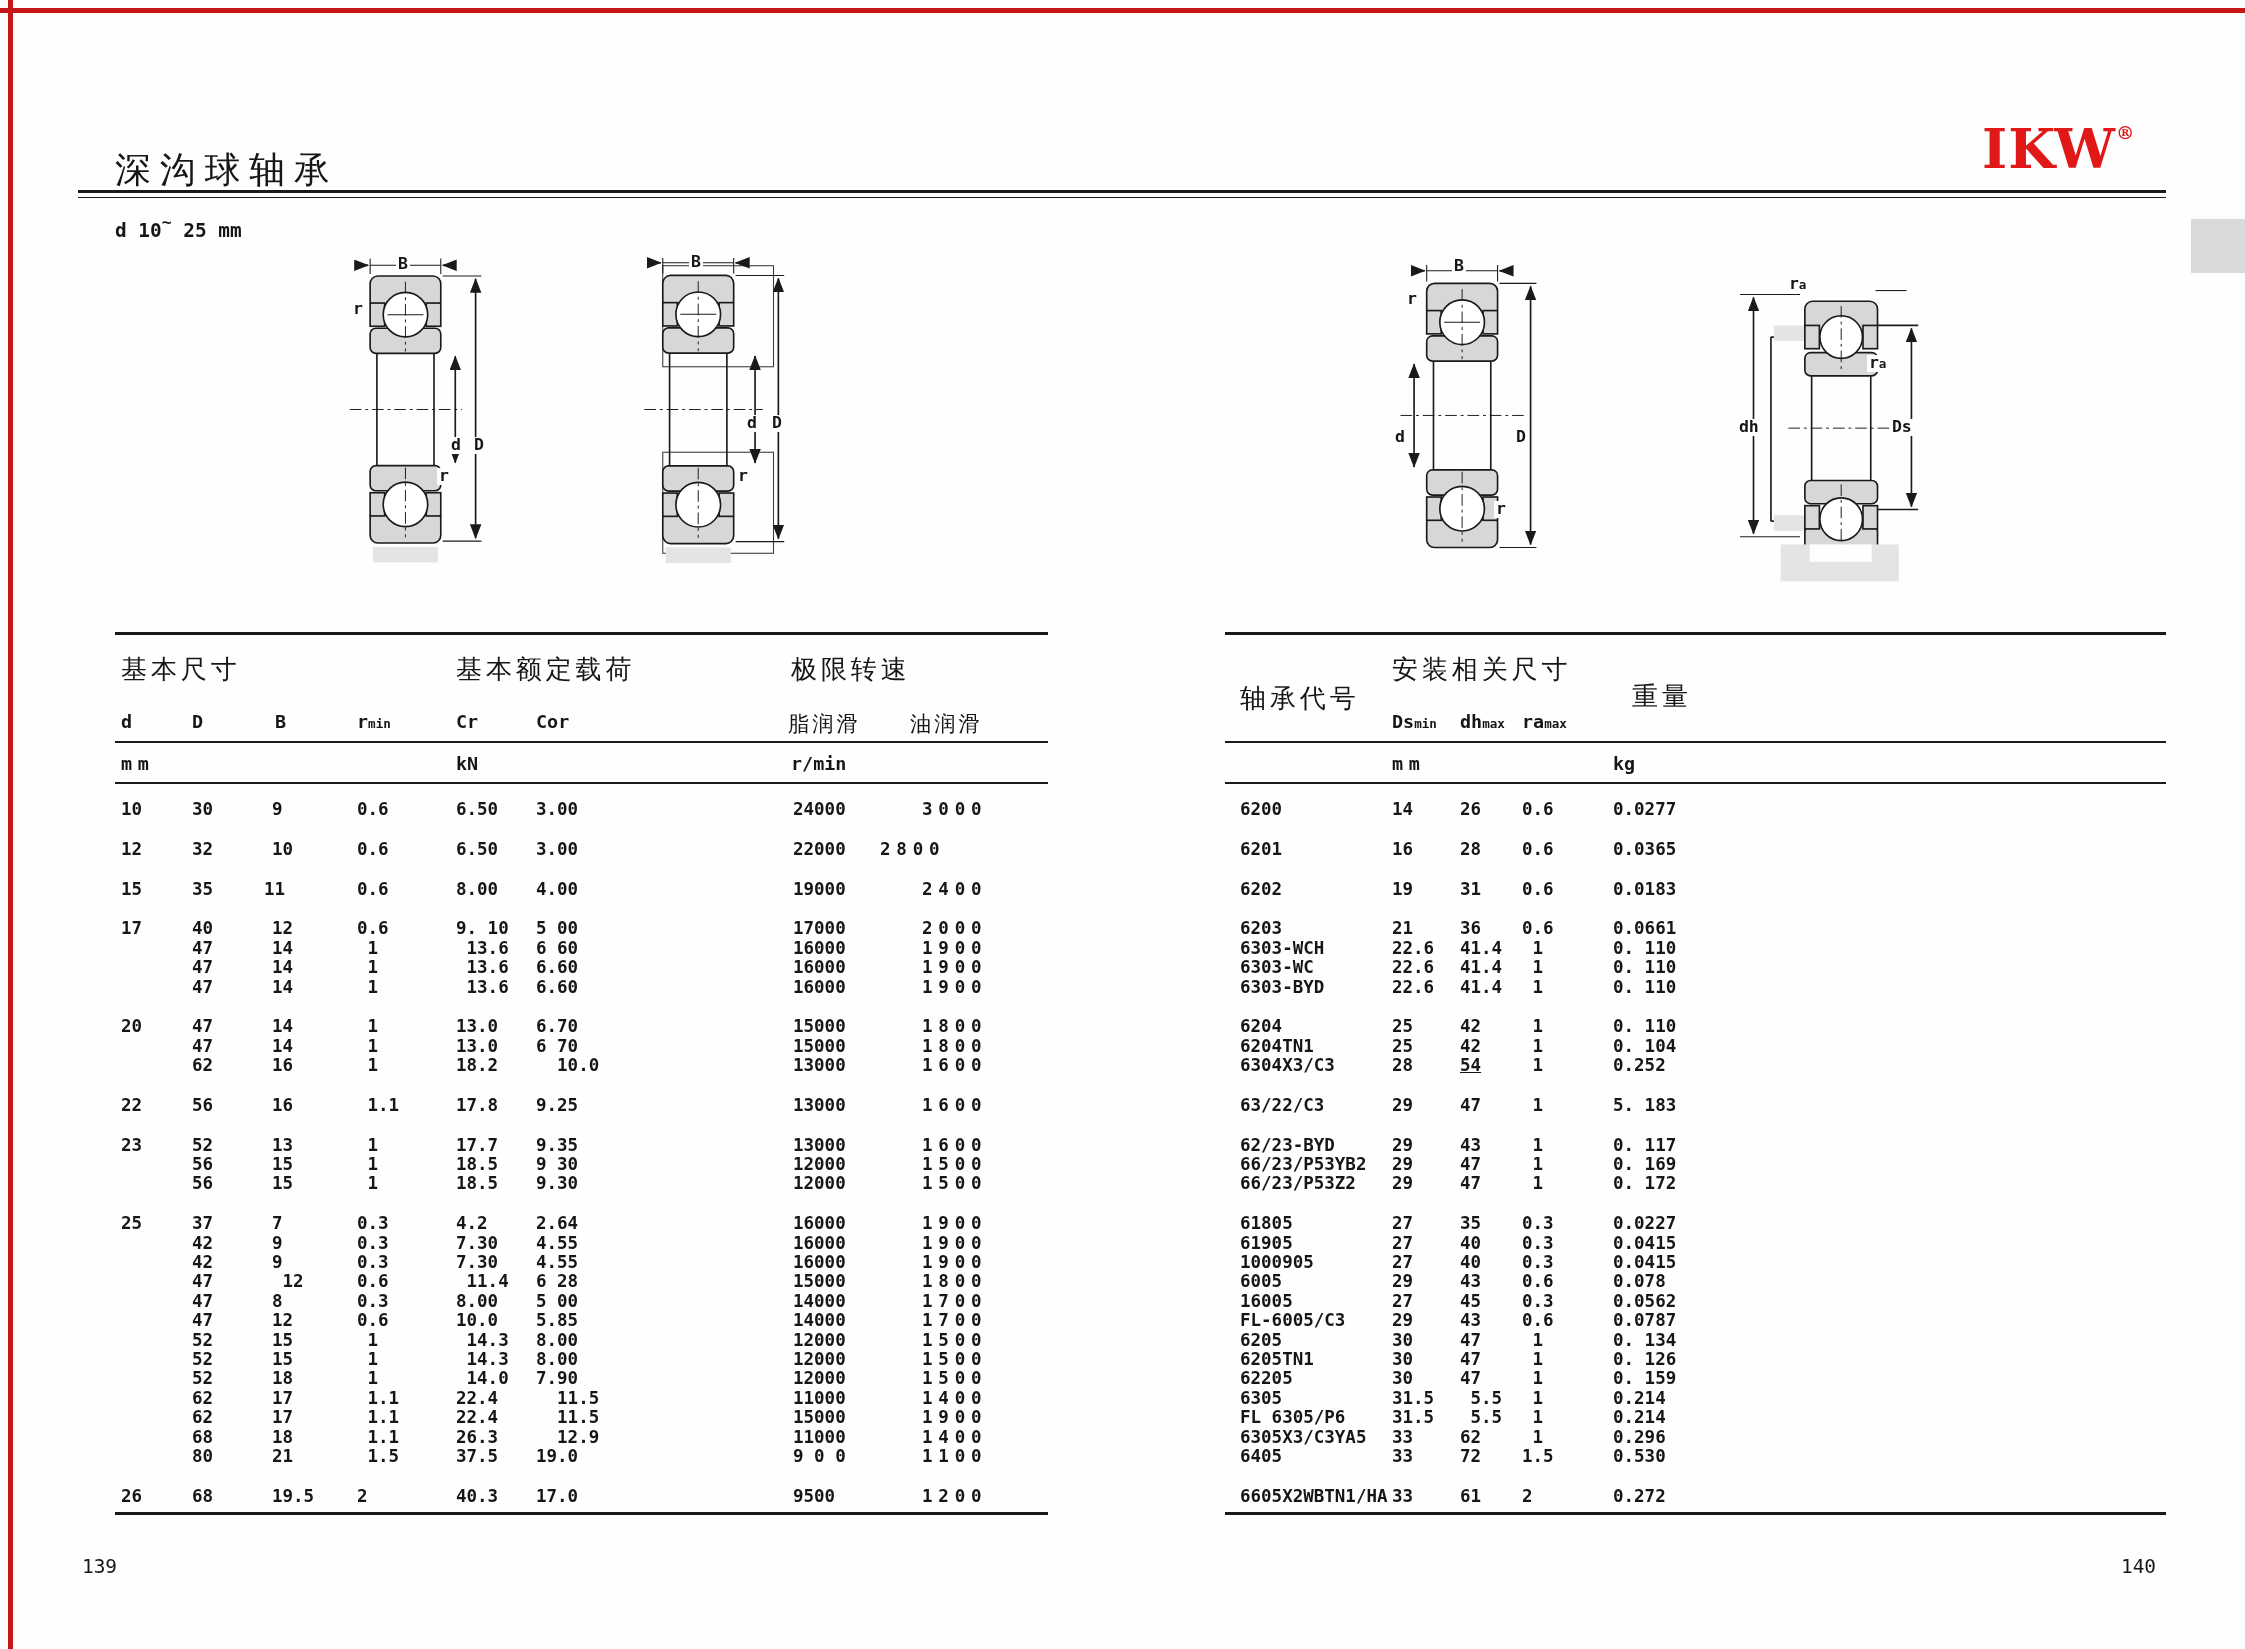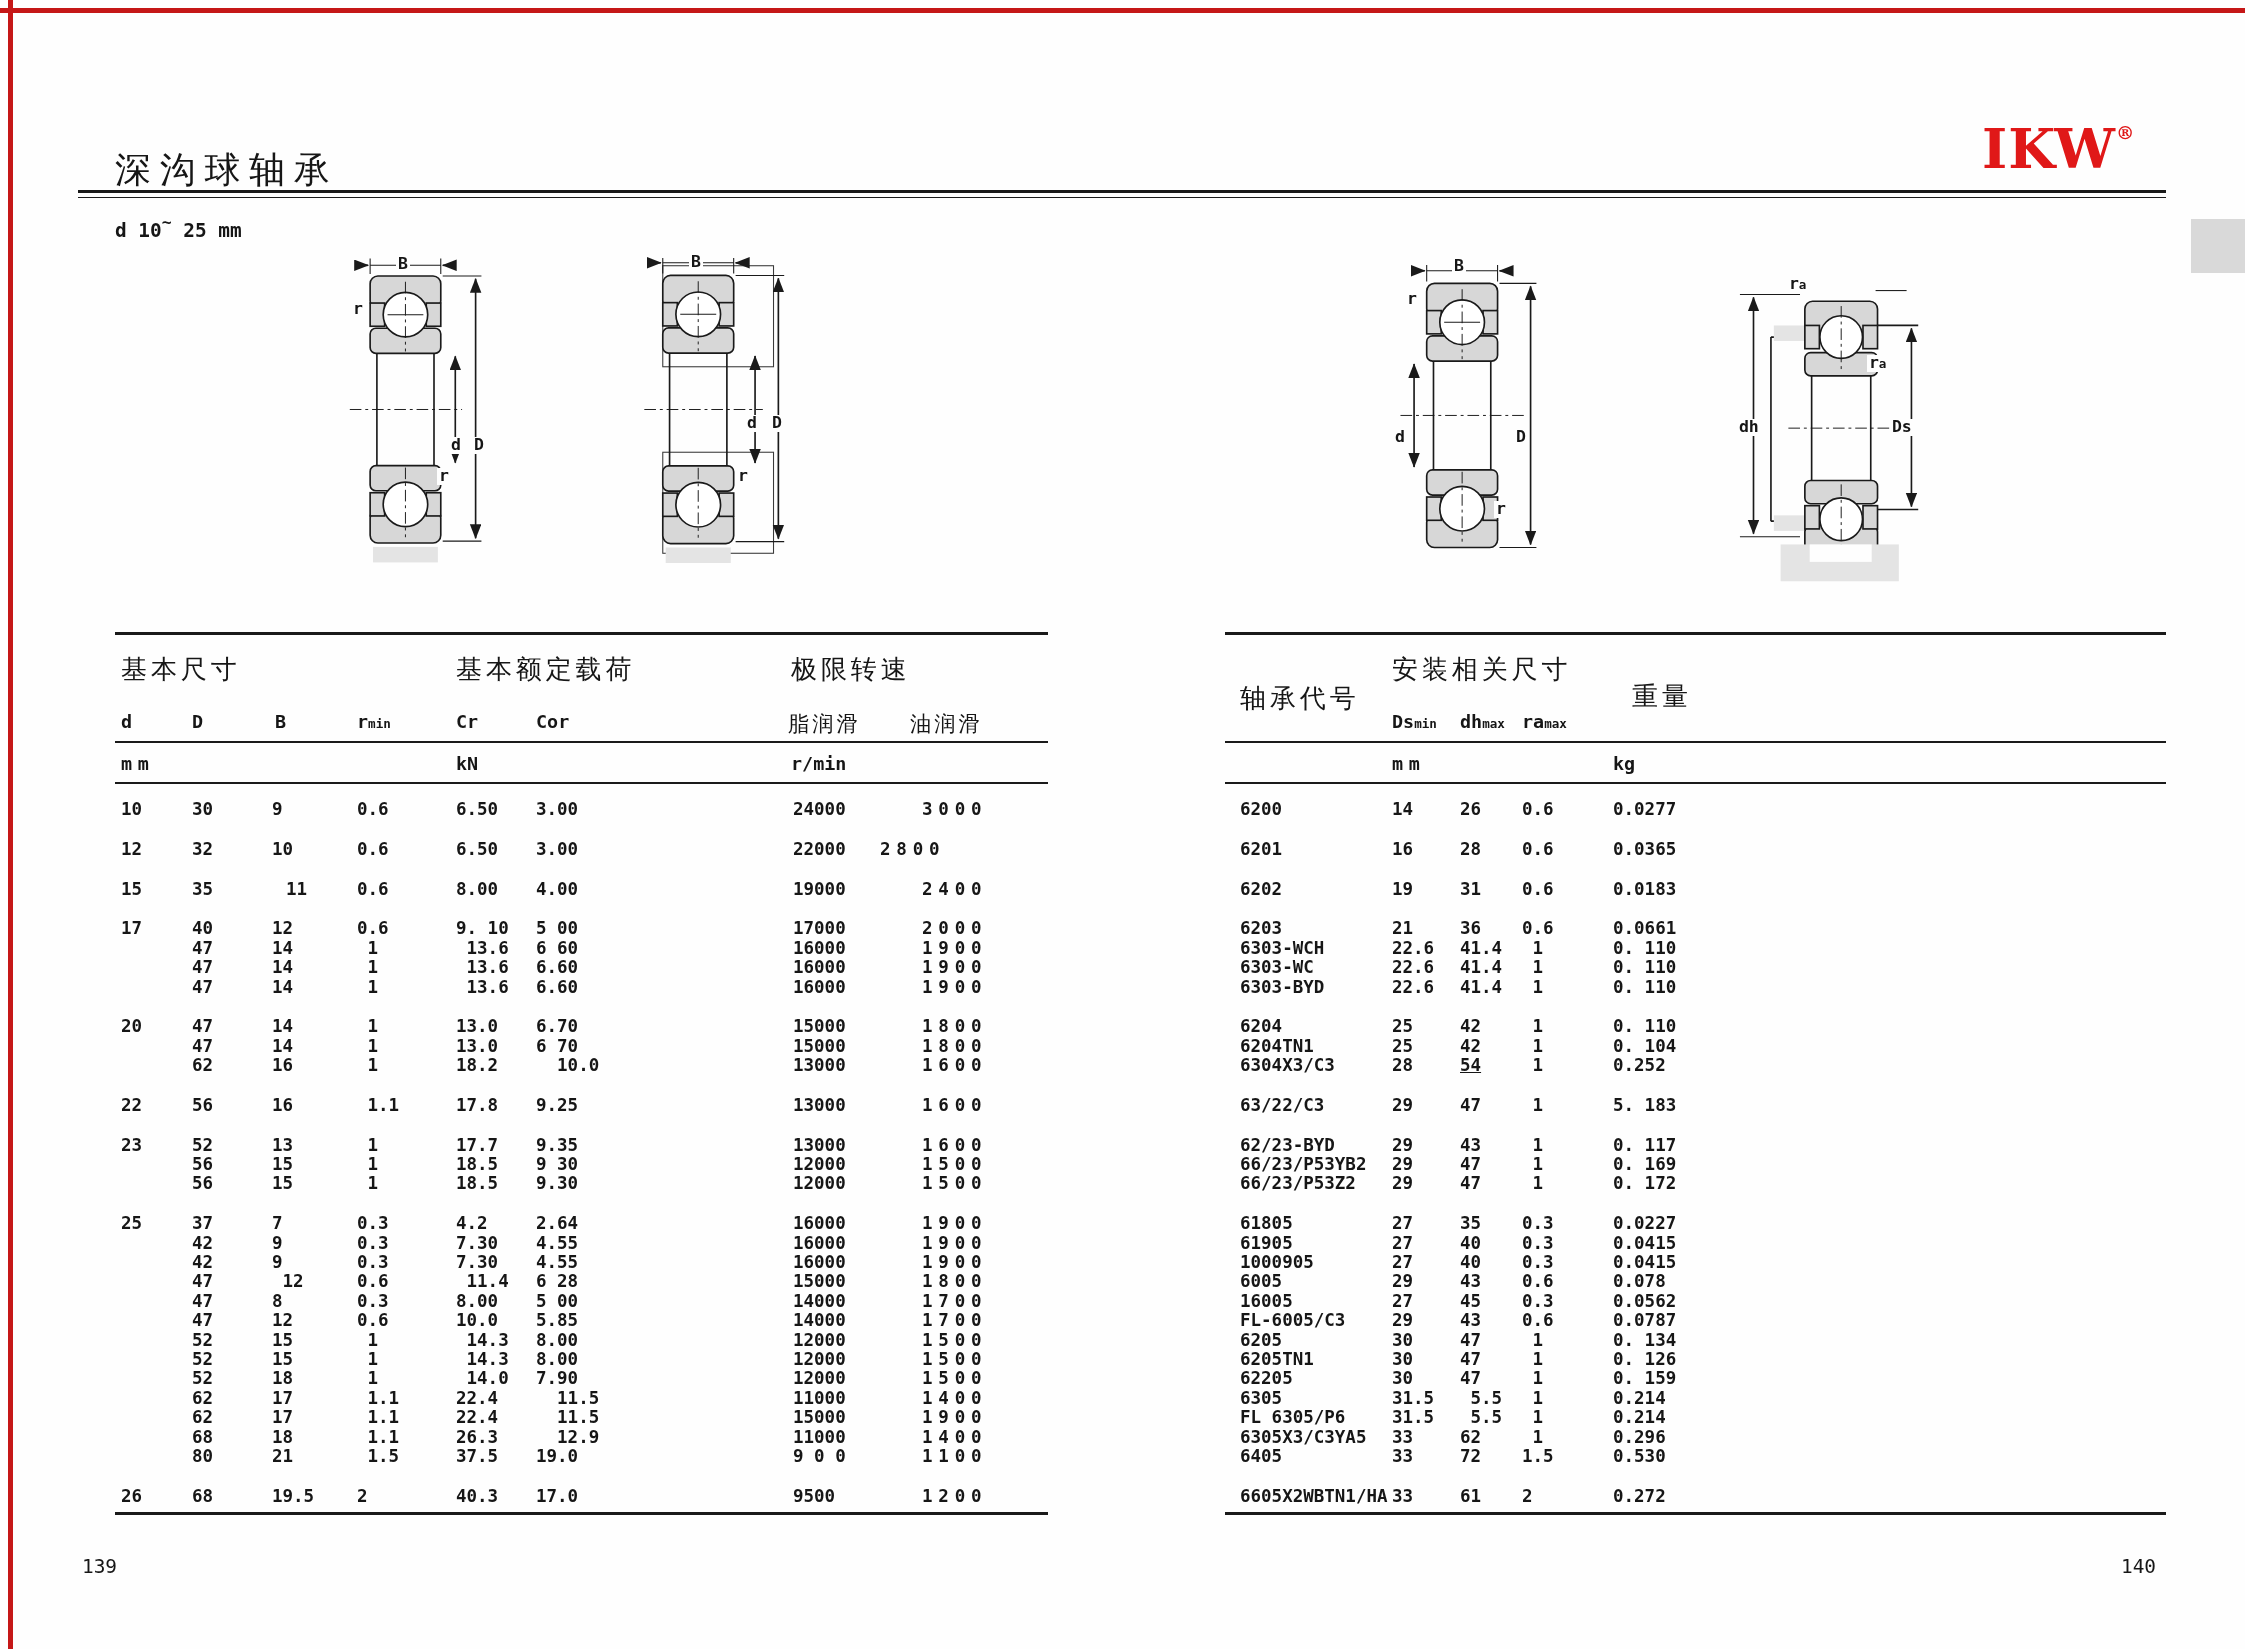--- a/index.html
+++ b/index.html
@@ -240,21 +240,21 @@
           <span class="cell" style="left: 456px;">6.50</span>
           <span class="cell" style="left: 536px;">3.00</span>
           <span class="cell" style="left: 793px;">22000</span>
           <span class="cell sp" style="left: 880px;">2800</span>
         </div>
       </div>
       <div class="tgroup">
         <div class="trow">
           <span class="cell" style="left: 121px;">15</span>
           <span class="cell" style="left: 192px;">35</span>
-          <span class="cell" style="left: 286px; text-align: right;">11</span>
+          <span class="cell" style="left: 264px; text-align: right;">11</span>
           <span class="cell" style="left: 357px;">0.6</span>
           <span class="cell" style="left: 456px;">8.00</span>
           <span class="cell" style="left: 536px;">4.00</span>
           <span class="cell" style="left: 793px;">19000</span>
           <span class="cell sp" style="left: 922px;">2400</span>
         </div>
       </div>
       <div class="tgroup">
         <div class="trow">
           <span class="cell" style="left: 121px;">17</span>

